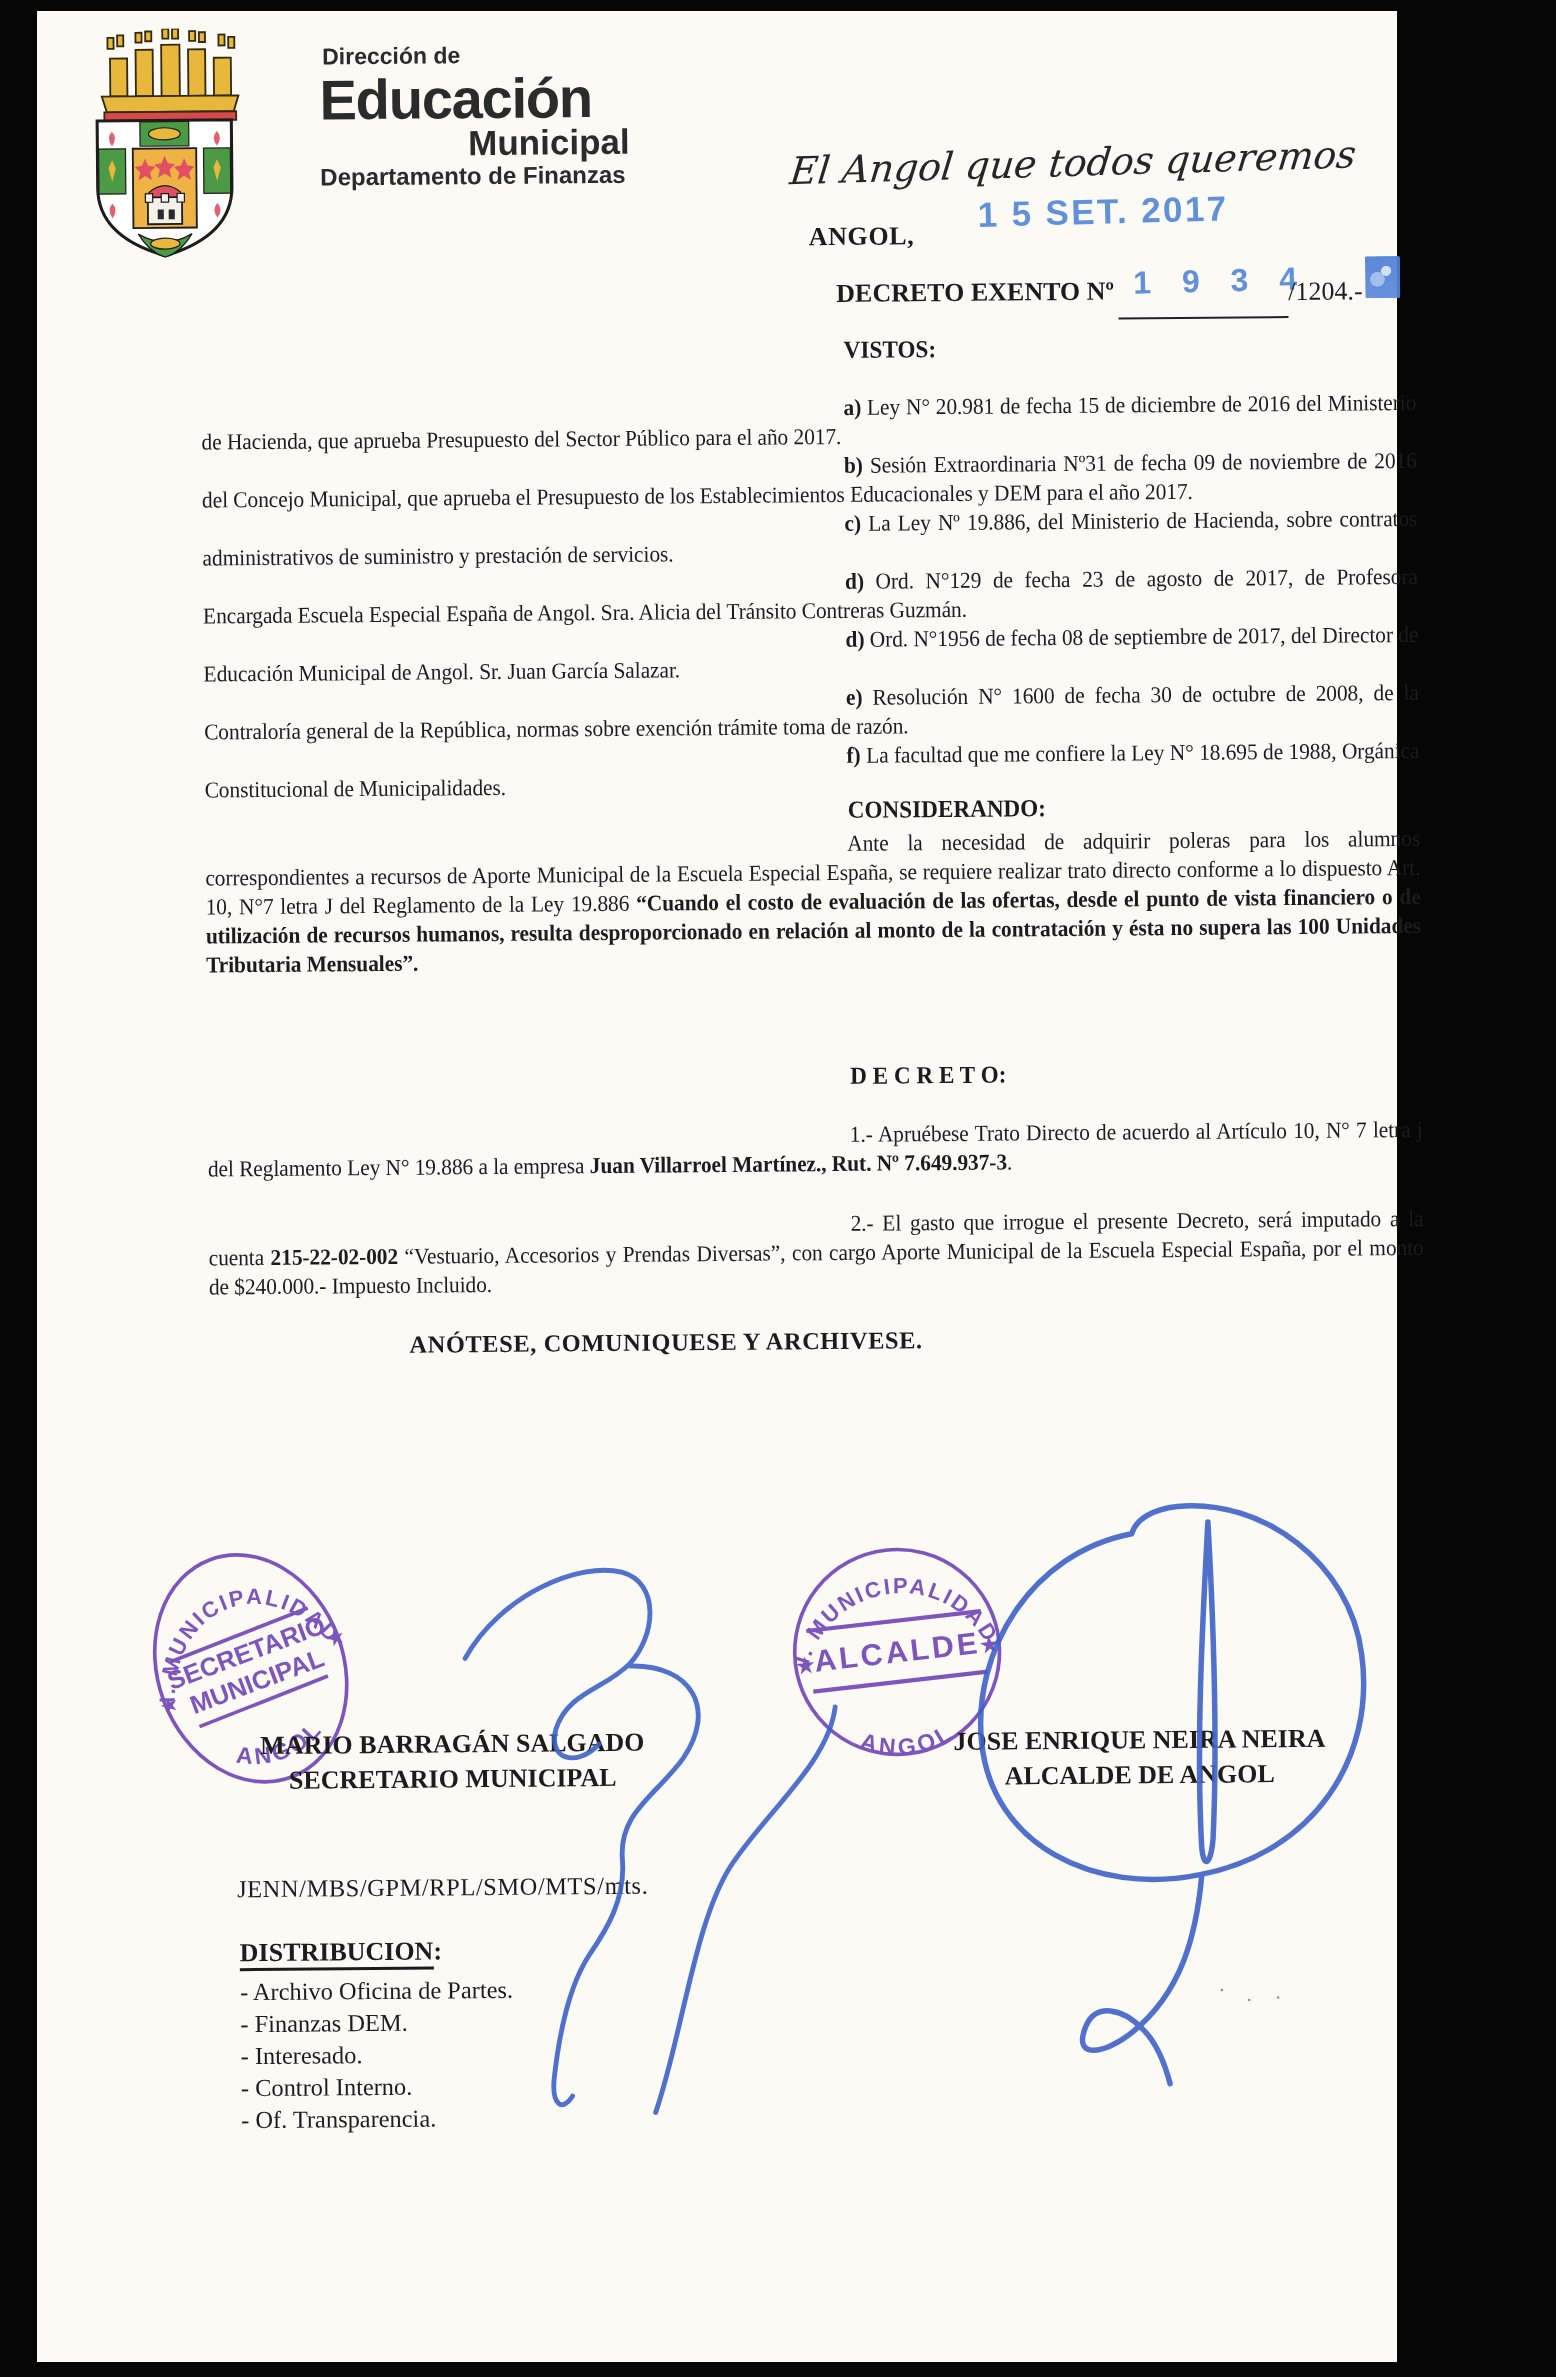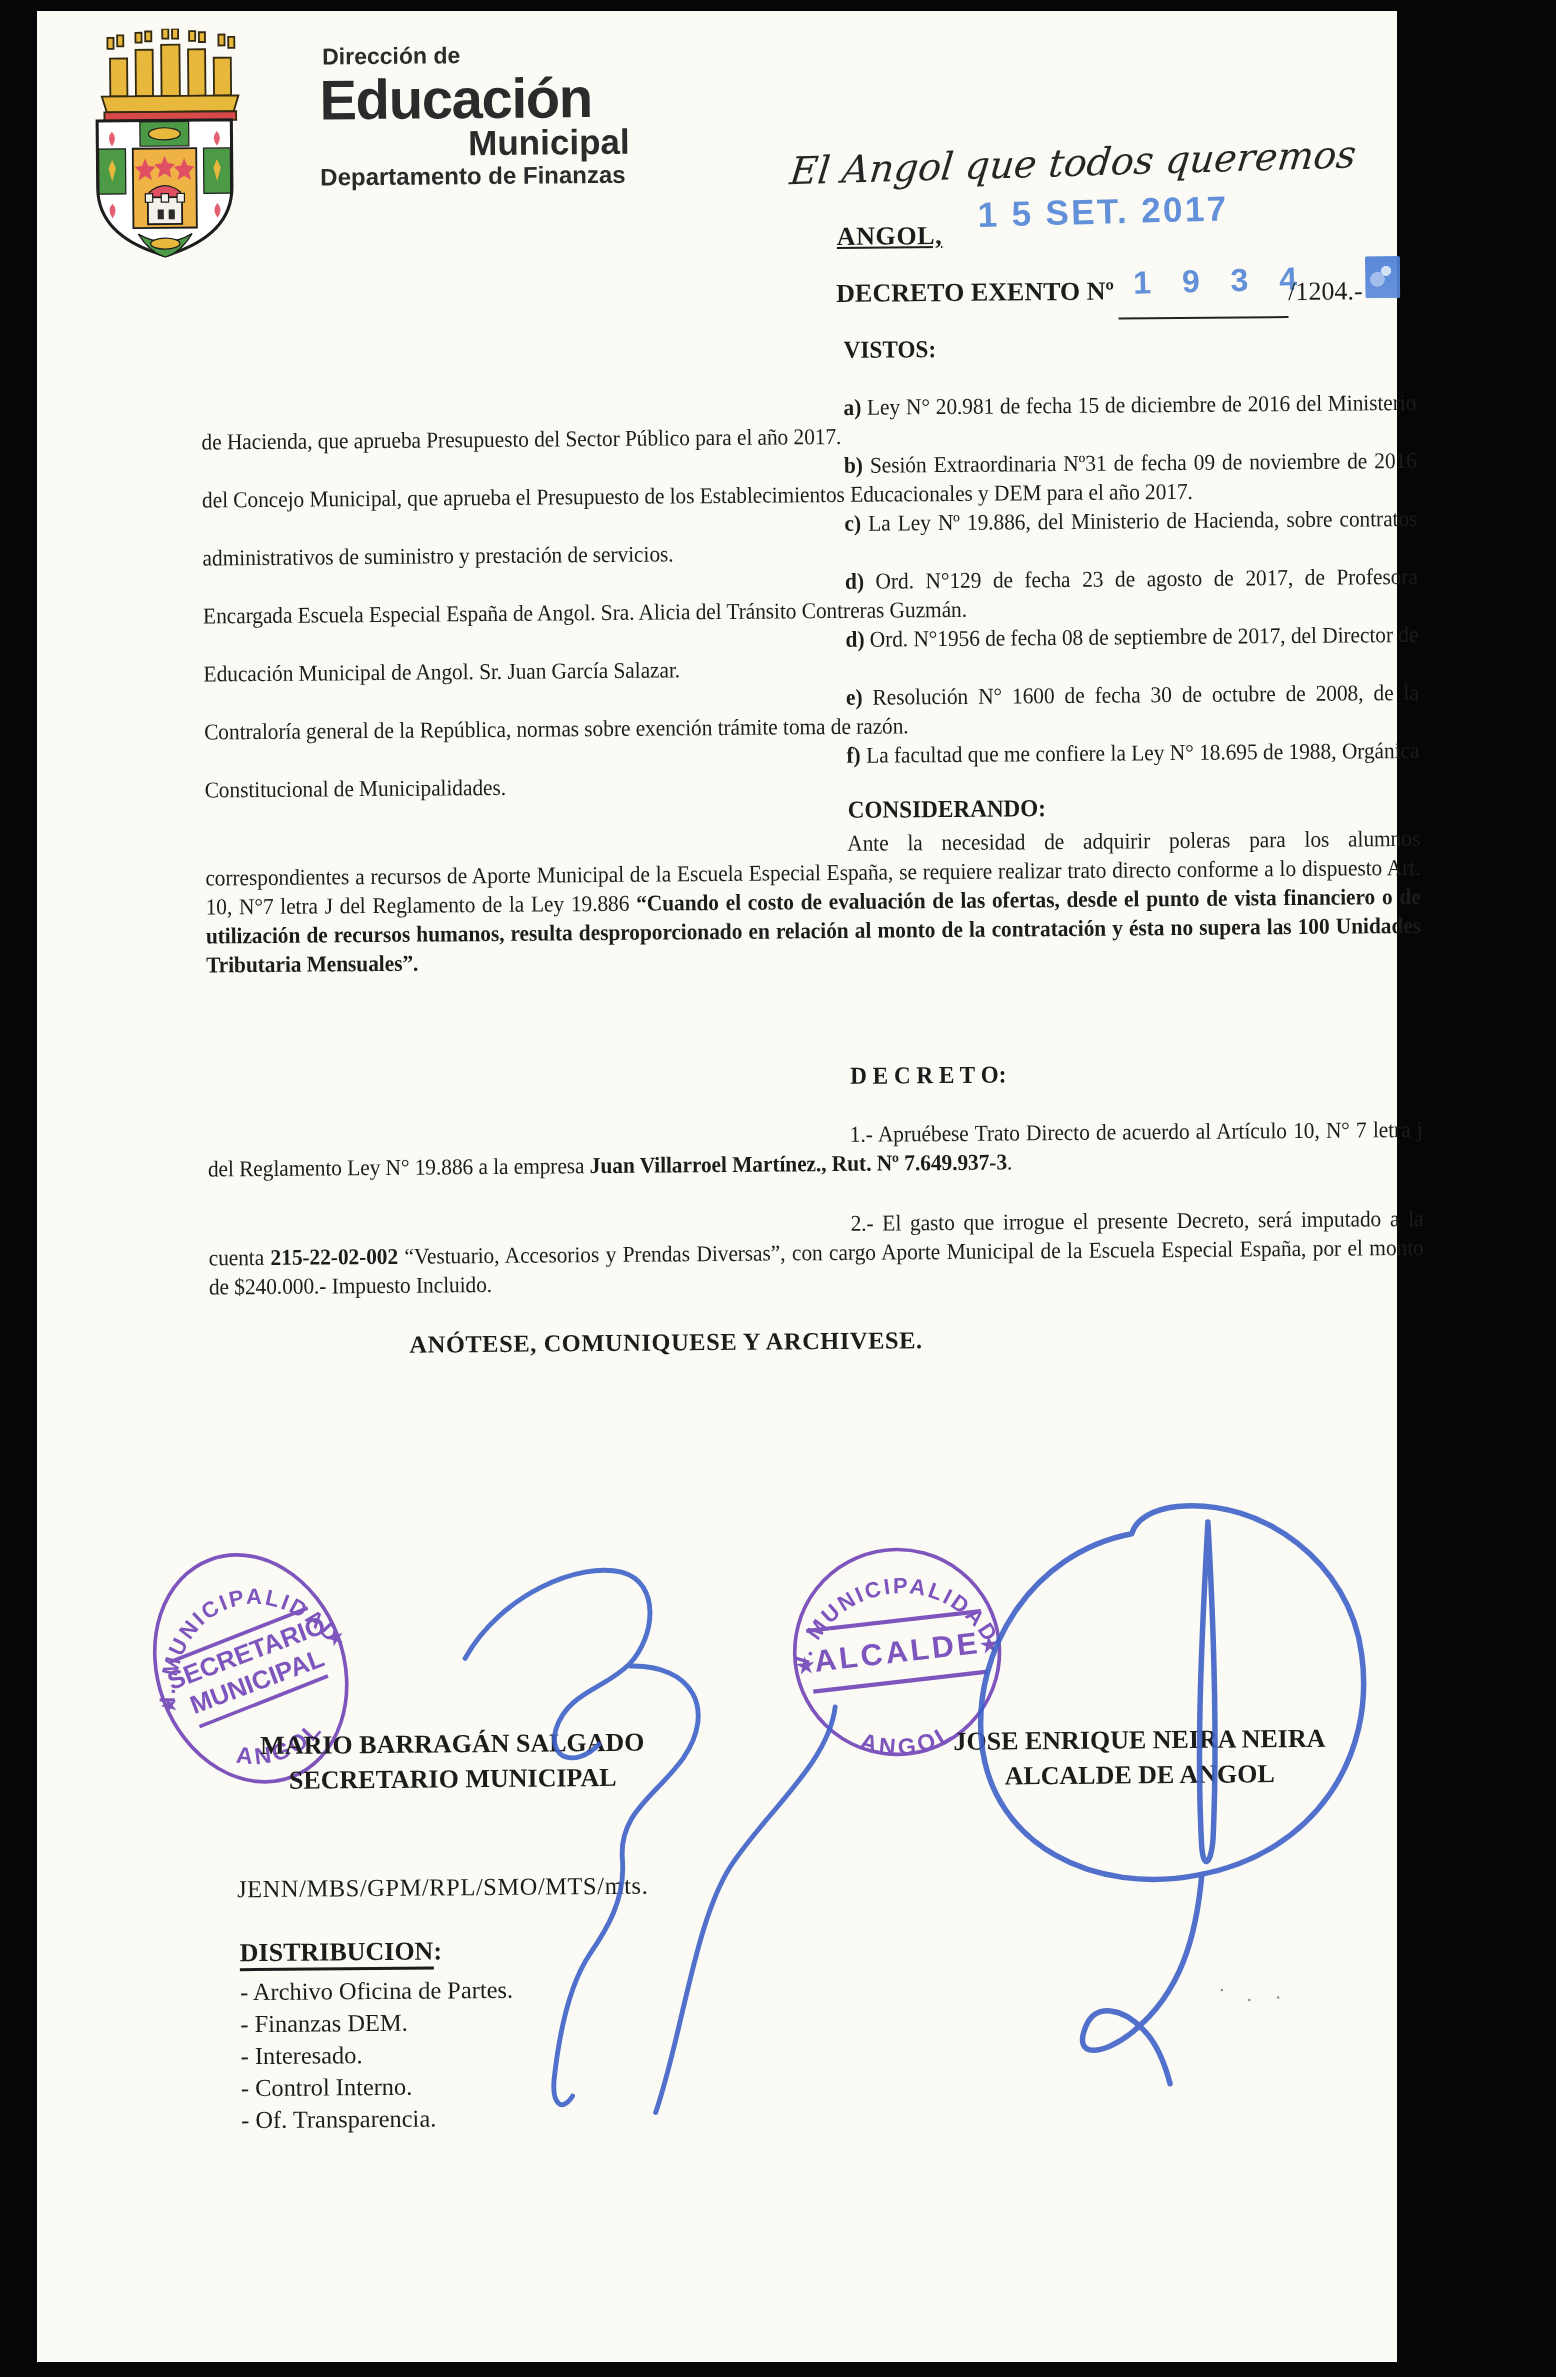--- a/index.html
+++ b/index.html
@@ -13,21 +13,21 @@
   .logo-wrap{position:absolute;left:43px;top:13.4px;width:598px;height:232px;}
   .coa{position:absolute;left:0;top:0;}
   .logo-text{position:absolute;left:198px;top:16px;width:366px;font-family:"Liberation Sans",sans-serif;color:#2b2b2b;}
   .lt1{font-size:23px;font-weight:bold;padding-left:52px;}
   .lt2{font-size:56px;font-weight:800;letter-spacing:-1.2px;line-height:59px;padding-left:49px;}
   .lt3{font-size:35px;font-weight:800;text-align:right;line-height:35px;padding-right:7.3px;margin-top:-3.7px;}
   .lt4{font-size:24px;font-weight:bold;padding-left:49px;margin-top:2.4px;}
 
   .slogan{position:absolute;left:760px;top:133px;font-family:"DejaVu Serif",serif;font-style:italic;
           font-size:38px;color:#262626;transform:rotate(-1.2deg) skewX(-8deg);white-space:nowrap;}
-  .city-line{position:absolute;left:806px;top:212px;font-size:26px;font-weight:bold;letter-spacing:0.6px;text-decoration:underline;}
+  .city-line{position:absolute;left:778px;top:212px;font-size:26px;font-weight:bold;letter-spacing:0.6px;}
   .date-stamp{position:absolute;left:947px;top:184px;font-family:"Liberation Sans",sans-serif;font-weight:bold;
           font-size:35px;color:#5a8bd8;letter-spacing:2.4px;transform:rotate(-1deg);white-space:nowrap;opacity:.95;}
   .decree-label{position:absolute;left:805px;top:269px;font-size:26px;font-weight:bold;white-space:nowrap;}
   .decree-underline{position:absolute;left:1087px;top:310px;width:170px;height:2.4px;background:#232323;}
   .decree-number{position:absolute;left:1102px;top:256px;font-family:"Liberation Sans",sans-serif;font-weight:bold;
           font-size:32px;color:#5a8bd8;letter-spacing:11px;transform:rotate(-1deg);white-space:nowrap;opacity:.95;}
   .decree-suffix{position:absolute;left:1257px;top:271px;font-size:26px;font-weight:normal;white-space:nowrap;}
   .blue-square{position:absolute;left:1334px;top:251px;width:35px;height:42px;border-radius:1.8px;
           background:radial-gradient(circle at 35% 55%, #9db9ec 0 22%, transparent 23%),
                      radial-gradient(circle at 60% 35%, #cfe0f6 0 14%, transparent 15%),

